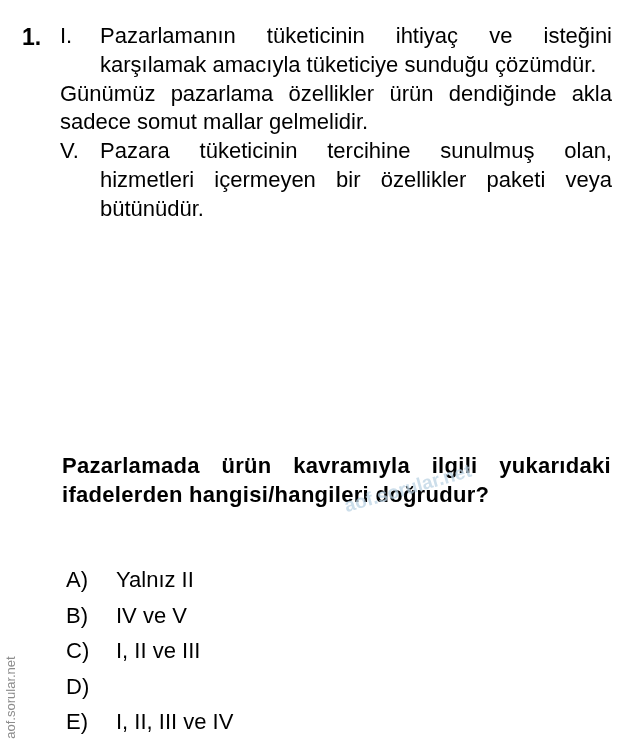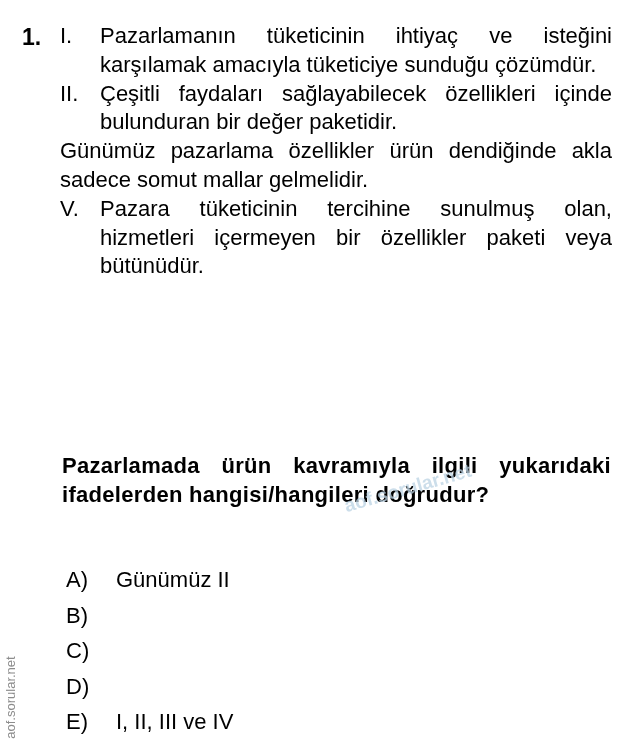--- a/index.html
+++ b/index.html
@@ -99,46 +99,44 @@
 <body>
 
 <div class="qnum">1.</div>
 
 <div class="stmts">
   <div class="stmt">
     <span class="num">I.</span>
     <span class="txt">Pazarlamanın tüketicinin ihtiyaç ve isteğini karşılamak amacıyla tüketiciye sunduğu çözümdür.</span>
   </div>
   <div class="stmt">
-    <span class="num">II.</span>
-    <span class="txt">Çeşitli faydaları sağlayabilecek özellikleri içinde bulunduran bir değer paketidir.</span>
-  </div>
-  <div class="stmt">
     <span class="txt">Günümüz pazarlama özellikler ürün dendiğinde akla sadece somut mallar gelmelidir.</span>
   </div>
   <div class="stmt">
     <span class="num">V.</span>
     <span class="txt">Pazara tüketicinin tercihine sunulmuş olan, hizmetleri içermeyen bir özellikler paketi veya bütünüdür.</span>
   </div>
 </div>
 
 <div class="question">Pazarlamada ürün kavramıyla ilgili yukarıdaki ifadelerden hangisi/hangileri doğrudur?</div>
 
 <div class="wm-center">aof.sorular.net</div>
 
 <div class="options">
   <div class="option">
     <span class="letter">A)</span>
-    <span>Günümüz II</span>
+    <span>Yalnız II</span>
   </div>
   <div class="option">
     <span class="letter">B)</span>
+    <span>IV ve V</span>
   </div>
   <div class="option">
     <span class="letter">C)</span>
+    <span>I, II ve III</span>
   </div>
   <div class="option">
     <span class="letter">D)</span>
   </div>
   <div class="option">
     <span class="letter">E)</span>
     <span>I, II, III ve IV</span>
   </div>
 </div>
 

